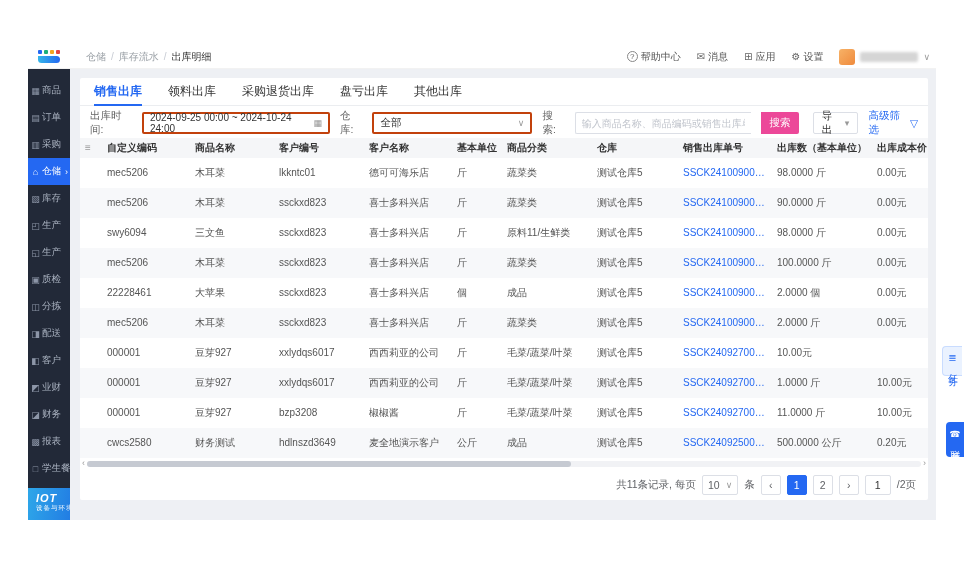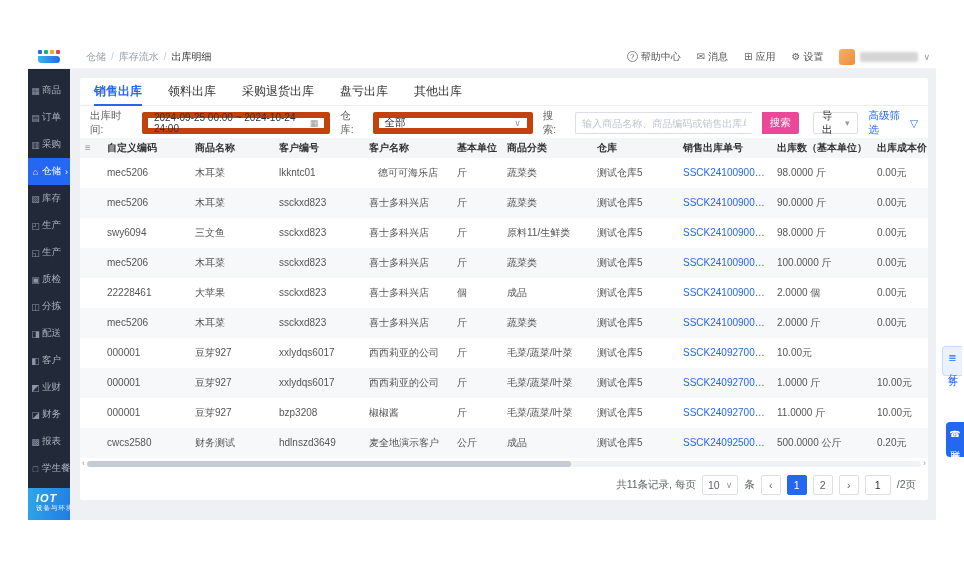--- a/index.html
+++ b/index.html
@@ -38,21 +38,21 @@
   .iot .s { font-size: 6.5px; letter-spacing: 1px; }
 
   
   .main { position: absolute; left: 70px; top: 69px; width: 866px; height: 451px; background: #eef0f4; }
   .card { position: absolute; left: 10px; top: 9px; width: 848px; height: 422px; background: #fff; border-radius: 2px; display: flex; flex-direction: column; overflow: hidden; }
   .tabs { height: 28px; border-bottom: 1px solid #ebedf0; display: flex; padding-left: 14px; gap: 26px; flex-shrink: 0; }
   .tab { font-size: 12px; color: #333; line-height: 26px; height: 28px; border-bottom: 2px solid transparent; cursor: pointer; }
   .tab.active { color: #2468f2; border-bottom-color: #2468f2; font-weight: bold; }
 
   .filters { height: 30px; display: flex; align-items: center; padding: 0 10px; gap: 10px; font-size: 10.5px; color: #666; margin-top: 2px; flex-shrink: 0; }
-  .box { border: 6px solid #c2410c; border-radius: 2px; height: 22px; display: flex; align-items: center; padding: 0 6px; color: #333; background: #fff; cursor: pointer; }
+  .box { border: 2px solid #c2410c; border-radius: 2px; height: 22px; display: flex; align-items: center; padding: 0 6px; color: #333; background: #fff; cursor: pointer; }
   .datebox { width: 200px; font-size: 10px; justify-content: space-between; }
   .selbox { width: 170px; justify-content: space-between; }
   .searchbox { width: 188px; height: 22px; border: 1px solid #dcdfe6; border-right: none; border-radius: 2px 0 0 2px; padding: 0 6px; font-size: 10px; color: #333; outline: none; font-family: inherit; }
   .searchbox::placeholder { color: #c0c4cc; }
   .btn-primary { width: 40px; height: 22px; background: #ec4899; color: #fff; border: none; border-radius: 0 2px 2px 0; font-size: 10.5px; cursor: pointer; font-family: inherit; }
   .btn-export { border: 1px solid #dcdfe6; border-radius: 2px; height: 22px; display: flex; align-items: center; gap: 4px; padding: 0 8px; font-size: 10.5px; color: #333; background: #fff; cursor: pointer; margin-left: 4px; }
   .adv { margin-left: auto; color: #2468f2; font-size: 10.5px; display: flex; align-items: center; gap: 3px; cursor: pointer; }
 
   
   .thead { display: flex; background: #f5f6f8; height: 20px; line-height: 20px; font-size: 10px; color: #333; font-weight: bold; flex-shrink: 0; }
@@ -245,21 +245,21 @@
           <div class="th" style="width: 94px;">销售出库单号</div>
           <div class="th" style="width: 100px;">出库数（基本单位）</div>
           <div class="th" style="width: 56px;">出库成本价</div>
         </div>
       <div class="tbody" id="tbody">
           <div class="tr">
             <div class="td" style="width: 22px;"></div>
             <div class="td" style="width: 88px;">mec5206</div>
             <div class="td" style="width: 84px;">木耳菜</div>
             <div class="td" style="width: 90px;">lkkntc01</div>
-            <div class="td" style="width: 88px; text-align: center;">德可可海乐店</div>
+            <div class="td" style="width: 88px;">德可可海乐店</div>
             <div class="td" style="width: 50px;">斤</div>
             <div class="td" style="width: 90px;">蔬菜类</div>
             <div class="td" style="width: 86px;">测试仓库5</div>
             <div class="td link" style="width: 94px;">SSCK24100900021</div>
             <div class="td" style="width: 100px;">98.0000 斤</div>
             <div class="td" style="width: 56px;">0.00元</div>
           </div>
           <div class="tr">
             <div class="td" style="width: 22px;"></div>
             <div class="td" style="width: 88px;">mec5206</div>

